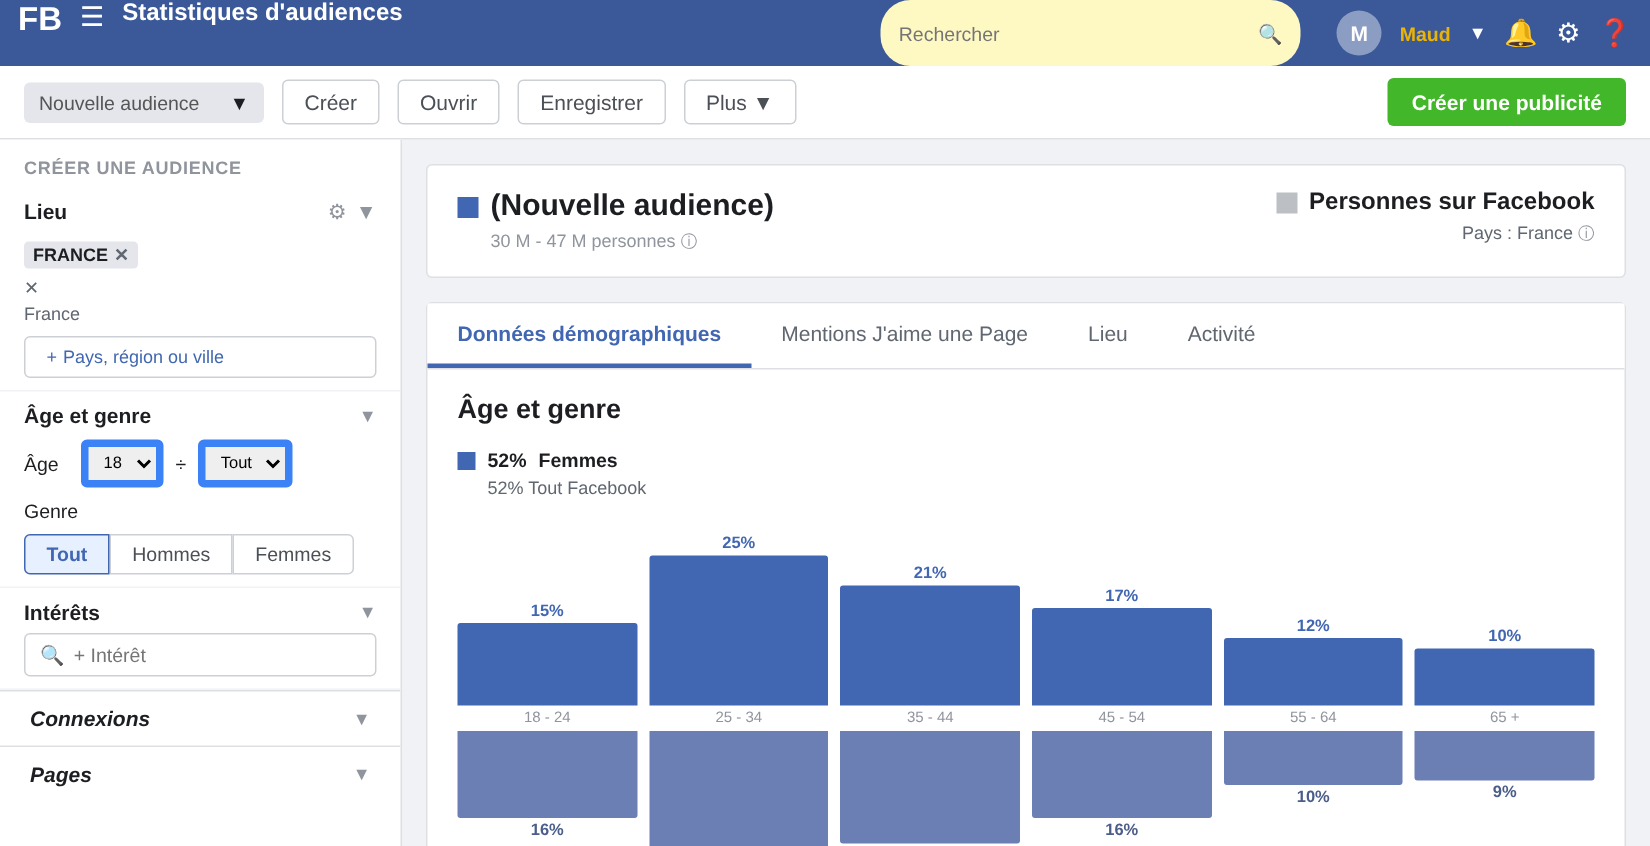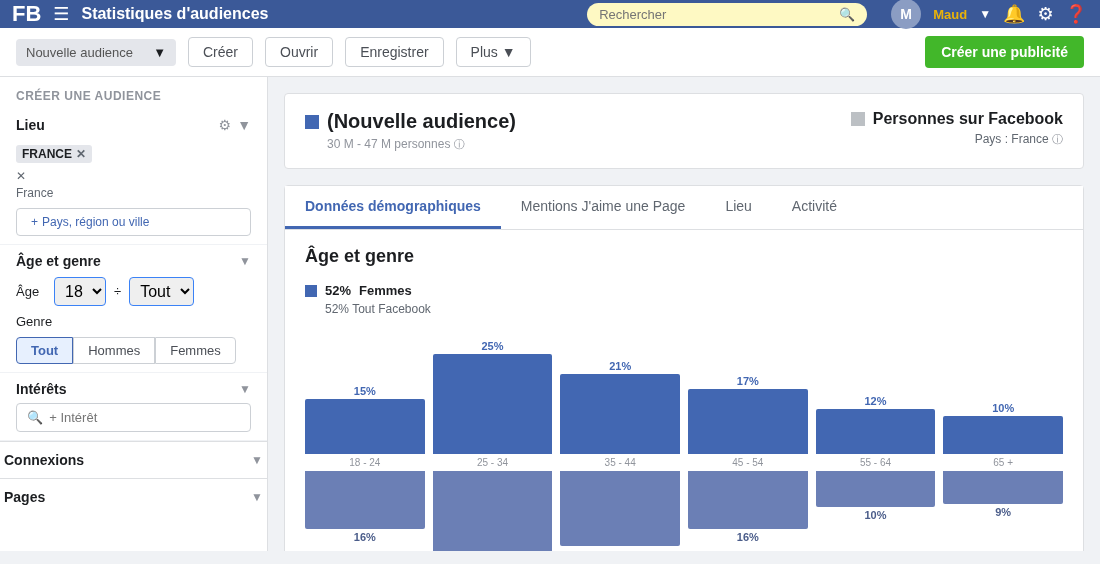--- a/index.html
+++ b/index.html
@@ -1,20 +1,20 @@
 <!DOCTYPE html>
 <html><head>
   <meta charset="utf-8">
   <style>
     * { box-sizing: border-box; margin: 0; padding: 0; }
     body { font-family: -apple-system, BlinkMacSystemFont, 'Segoe UI', Helvetica, Arial, sans-serif; font-size: 13px; background: #f0f2f5; color: #1c1e21; }
 
     
     .topnav {
-      display: flex; align-items: center; background: #3b5998; height: 28px; padding: 13px 12px; gap: 12px;
+      display: flex; background: #3b5998; height: 44px; padding: 0 12px; gap: 12px;
     }
     .fb-logo { color: white; font-size: 22px; font-weight: bold; }
     .hamburger { color: white; font-size: 18px; cursor: pointer; }
     .topnav-title { color: white; font-size: 16px; font-weight: 600; flex: 1; }
     .search-bar {
       display: flex; align-items: center; background: #fef9c3; border-radius: 20px; padding: 4px 12px; width: 280px;
     }
     .search-bar input { border: none; outline: none; font-size: 13px; width: 100%; background: transparent; }
     .search-icon { color: #888; margin-left: 4px; }
     .topnav-right { display: flex; align-items: center; gap: 12px; margin-left: 12px; }
@@ -66,21 +66,21 @@
     .location-name { font-size: 12px; color: #606770; margin: 2px 0; }
     .add-location {
       display: flex; align-items: center; border: 1px solid #ccd0d5; border-radius: 4px; padding: 6px 10px; margin-top: 8px; cursor: pointer; color: #4267b2;
     }
     .add-location span { margin-left: 4px; font-size: 12px; }
 
     
     .age-row { display: flex; gap: 8px; align-items: center; margin-top: 8px; }
     .age-label { font-size: 13px; color: #1c1e21; min-width: 30px; }
     .age-select {
-      border: 1px solid #3b82f6; border-radius: 4px; padding: 4px 6px; font-size: 16px; cursor: pointer;
+      border: 5px solid #3b82f6; border-radius: 4px; padding: 4px 6px; font-size: 11px; cursor: pointer;
     }
 
     
     .gender-row { display: flex; gap: 0; margin-top: 8px; }
     .gender-btn {
       border: 1px solid #ccd0d5; padding: 5px 14px; background: white; font-size: 13px; cursor: pointer; color: #4b4f56;
     }
     .gender-btn:first-child { border-radius: 4px 0 0 4px; }
     .gender-btn:last-child { border-radius: 0 4px 4px 0; }
     .gender-btn.active { background: #e7f0fe; border-color: #4267b2; color: #4267b2; font-weight: 600; z-index: 1; }
@@ -129,21 +129,21 @@
     .bar { border-radius: 2px 2px 0 0; width: 100%; }
     .bar.female { background: #4267b2; }
     .bar.male { background: #6b7fb5; }
     .bars-row-bottom { display: flex; gap: 8px; align-items: flex-start; height: 110px; margin-top: 0; }
     .bar-pct-bottom { font-size: 11px; font-weight: 600; color: #4b5d8a; margin-top: 2px; }
 
     .chevron { font-size: 12px; }
     .info-icon { font-size: 11px; color: #90949c; }
 
     
-    .connections-header { display: flex; justify-content: space-between; align-items: center; padding: 10px 4px; cursor: pointer; border-top: 1px solid #dddfe2; }
+    .connections-header { display: flex; justify-content: space-between; align-items: center; padding: 10px 20px; cursor: pointer; border-top: 1px solid #dddfe2; font-style: italic; }
   </style>
 </head>
 <body>
 
 <nav class="topnav">
   <span class="fb-logo">FB</span>
   <span class="hamburger">☰</span>
   <span class="topnav-title">Statistiques d'audiences</span>
   <div class="search-bar">
     <input type="text" placeholder="Rechercher" style="">

